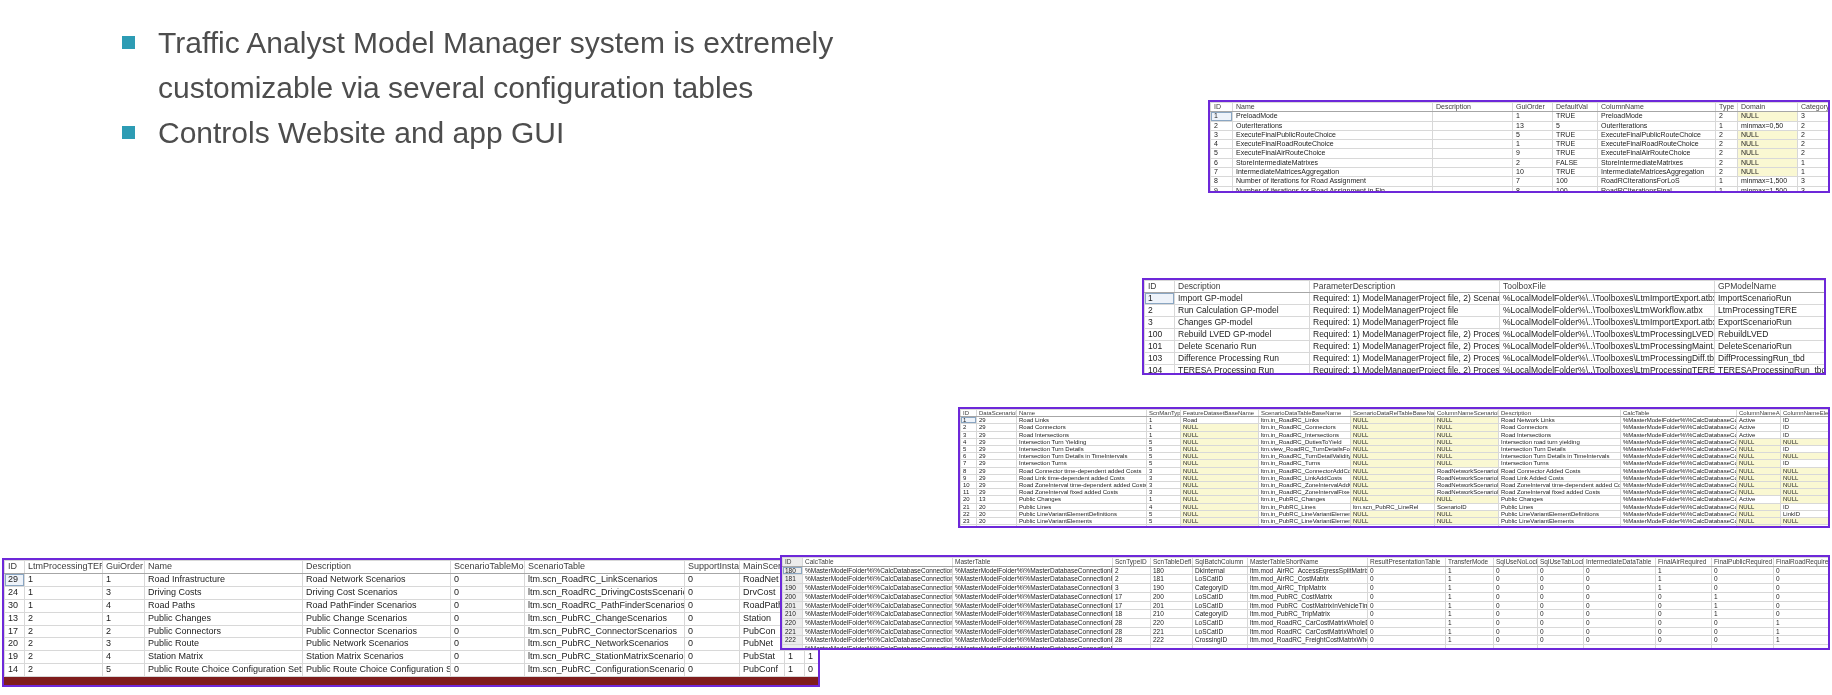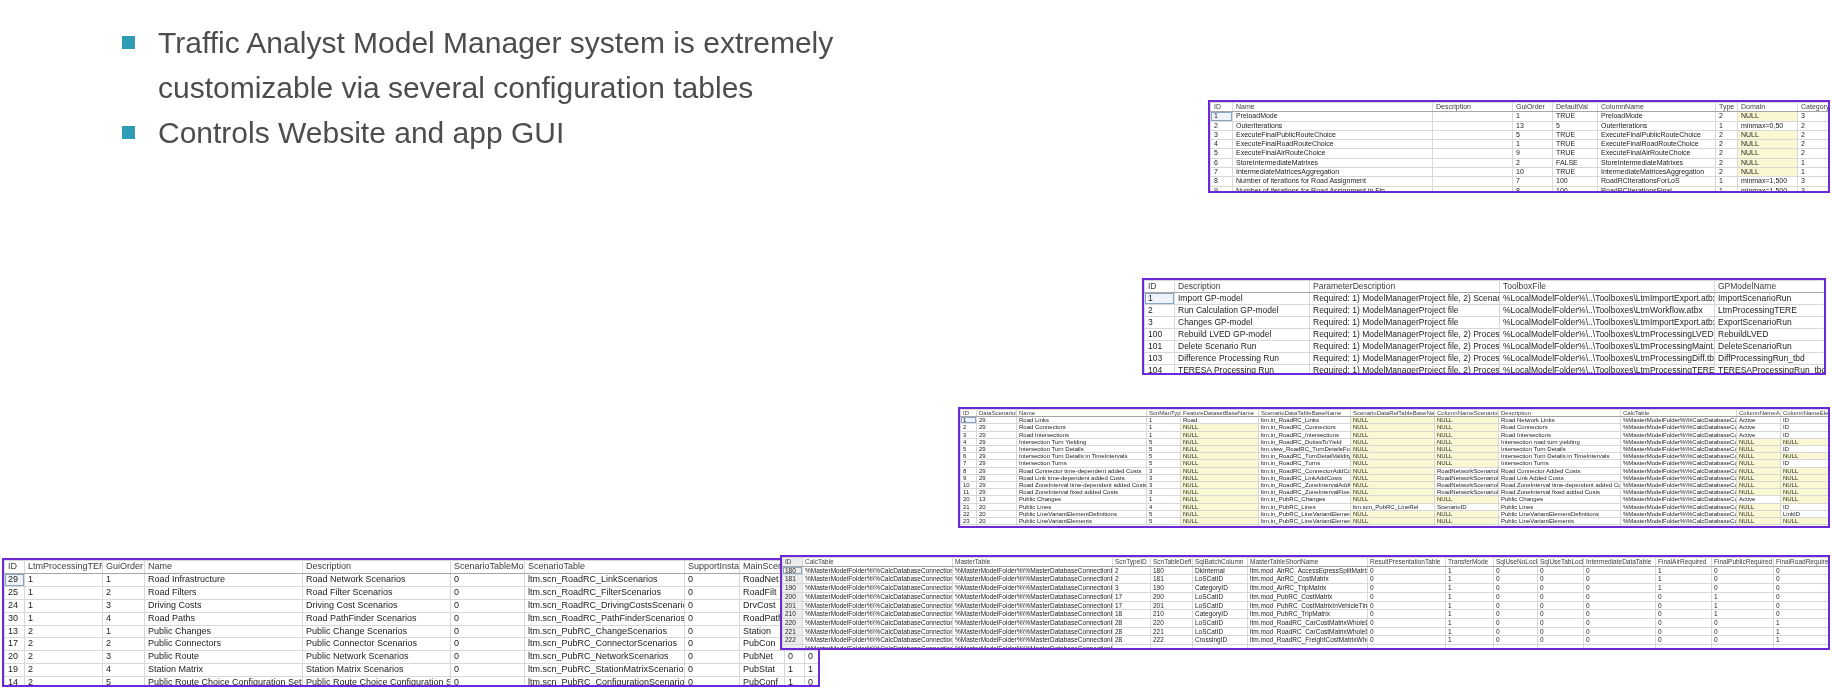--- a/index.html
+++ b/index.html
@@ -555,33 +555,20 @@
           <tr>
             <td class="sel-cell">29</td>
             <td>1</td>
             <td>1</td>
             <td>Road Infrastructure</td>
             <td>Road Network Scenarios</td>
             <td>0</td>
             <td>ltm.scn_RoadRC_LinkScenarios</td>
             <td>0</td>
             <td>RoadNet</td>
-            <td></td>
-            <td></td>
-          </tr>
-          <tr>
-            <td>25</td>
-            <td>1</td>
-            <td>2</td>
-            <td>Road Filters</td>
-            <td>Road Filter Scenarios</td>
-            <td>0</td>
-            <td>ltm.scn_RoadRC_FilterScenarios</td>
-            <td>0</td>
-            <td>RoadFilt</td>
             <td></td>
             <td></td>
           </tr>
           <tr>
             <td>24</td>
             <td>1</td>
             <td>3</td>
             <td>Driving Costs</td>
             <td>Driving Cost Scenarios</td>
             <td>0</td>

